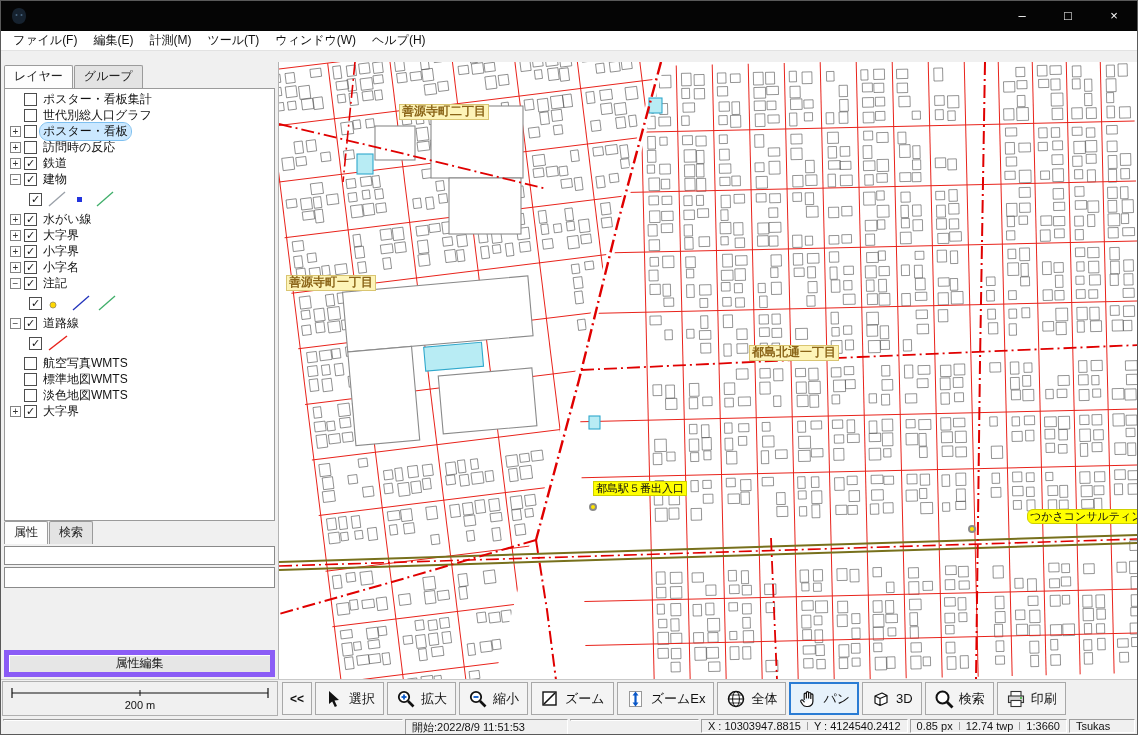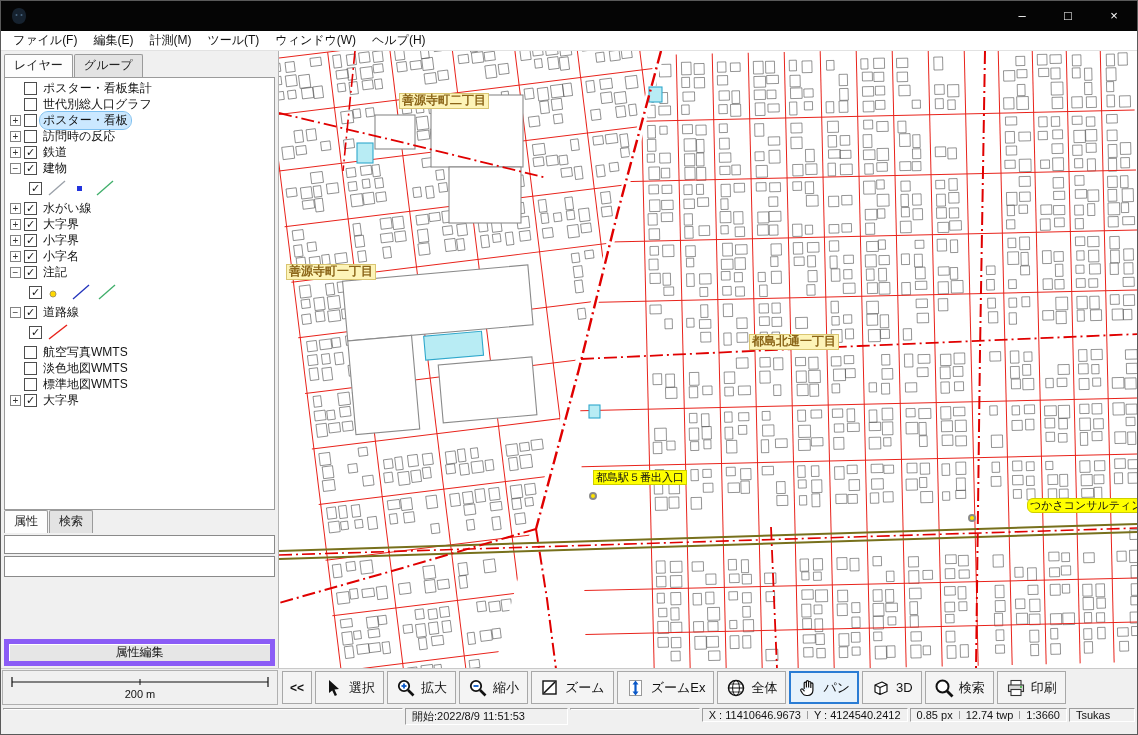--- a/index.html
+++ b/index.html
@@ -7,21 +7,21 @@
 .window{width:1138px;height:735px;background:#f0f0f0;border:1px solid #5a5a5a;display:flex;flex-direction:column;overflow:hidden;position:relative;}
 
 .titlebar{flex:0 0 30px;background:#050505;display:flex;align-items:center;padding-left:8px;}
 .app-icon{width:20px;height:20px;display:inline-flex;}
 .title-spacer{flex:1;}
 .wbtn{width:46px;height:30px;background:transparent;border:none;color:#fff;font-size:13px;line-height:30px;text-align:center;}
 
 .menubar{flex:0 0 20px;background:#ffffff;display:flex;align-items:center;padding-left:4px;border-bottom:1px solid #e2e2e2;font-size:12px;}
 .menu-item{padding:1px 8px;color:#111;}
 
-.content{flex:0 0 617px;display:flex;min-height:0;}
+.content{flex:0 0 617px;display:flex;min-height:0;margin-top:11px;}
 .sidebar{flex:0 0 278px;width:278px;background:#f0f0f0;border-right:1px solid #b3b3b3;display:flex;flex-direction:column;padding-top:3px;}
 .tabs{display:flex;padding-left:3px;flex:0 0 21px;align-items:flex-end;}
 .tab{font-size:12px;padding:2px 9px 3px;border:1px solid #9b9b9b;border-bottom:none;background:#e3e3e3;border-radius:2px 2px 0 0;color:#222;margin-right:1px;}
 .tab.active{background:#fdfdfd;position:relative;z-index:2;}
 .tree{margin:0 3px;border:1px solid #9b9b9b;background:#fff;flex:0 0 433px;overflow:hidden;padding-top:2px;position:relative;z-index:1;}
 .trow{display:flex;align-items:center;height:16px;padding-left:5px;font-size:12px;gap:3px;color:#111;}
 .trow.child{padding-left:24px;height:24px;}
 .exp{width:11px;height:11px;flex:0 0 11px;border:1px solid #848484;background:#fff;font-size:10px;line-height:9px;text-align:center;color:#333;}
 .exp.none{visibility:hidden;}
 .cb{width:13px;height:13px;flex:0 0 13px;border:1px solid #4d4d4d;background:#fff;font-size:11px;line-height:11px;text-align:center;color:#111;font-weight:bold;}
@@ -182,26 +182,26 @@
             </svg>
           </div>
           <div class="trow">
     <span class="exp none"></span>
     <span class="cb"></span>
     <span class="tlab">航空写真WMTS</span>
   </div>
           <div class="trow">
     <span class="exp none"></span>
     <span class="cb"></span>
-    <span class="tlab">淡色地図WMTS</span>
+    <span class="tlab">標準地図WMTS</span>
   </div>
           <div class="trow">
     <span class="exp none"></span>
     <span class="cb"></span>
-    <span class="tlab">標準地図WMTS</span>
+    <span class="tlab">淡色地図WMTS</span>
   </div>
           <div class="trow">
     <span class="exp">+</span>
     <span class="cb">✓</span>
     <span class="tlab">大字界</span>
   </div>
         </div>
       <div class="tabs small">
         <div class="tab active">属性</div>
         <div class="tab">検索</div>
@@ -1472,21 +1472,21 @@
     <span class="tlabel">印刷</span>
   </button>
       </div>
   </div>
 
   <div class="statusbar">
     <div class="seg w1"></div>
     <div class="seg w2">開始:2022/8/9 11:51:53</div>
     <div class="seg grow"></div>
     <div class="seg">
-      <span>X : 11410646.9673</span>
+      <span>X : 10303947.8815</span>
       <span class="divider"></span>
       <span>Y : 4124540.2412</span>
     </div>
     <div class="seg">
       <span>0.85 px</span>
       <span class="divider"></span>
       <span>12.74 twp</span>
       <span class="divider"></span>
       <span>1:3660</span>
     </div>

